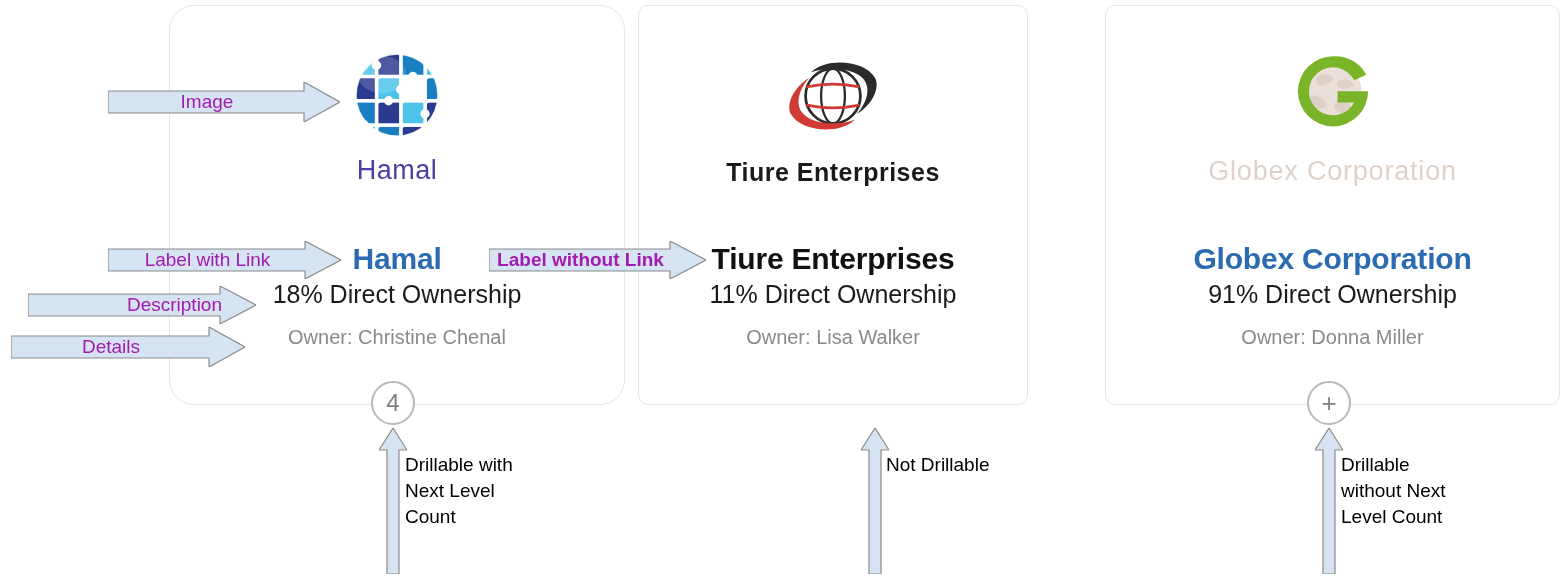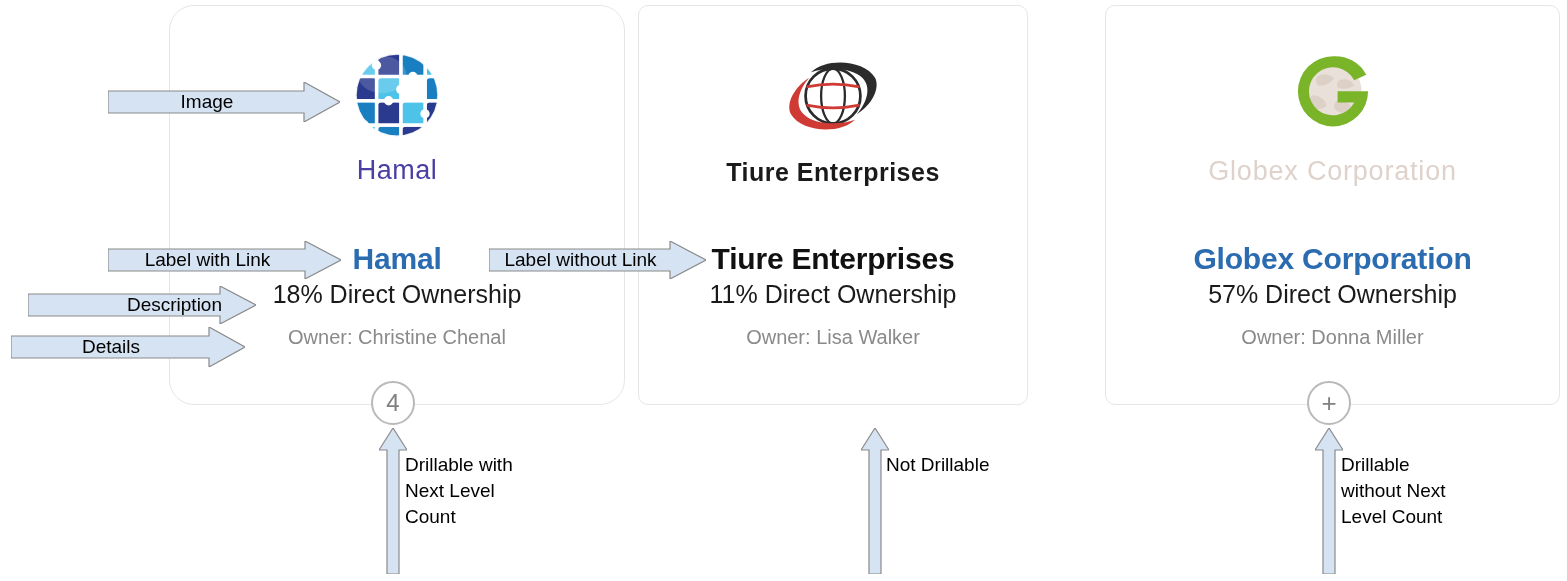--- a/index.html
+++ b/index.html
@@ -89,21 +89,21 @@
     position: absolute;
     display: flex;
     align-items: center;
     justify-content: center;
   }
   .h-arrow svg { position: absolute; inset: 0; width: 100%; height: 100%; }
   .h-arrow .lbl {
     position: relative;
     z-index: 2;
     font-size: 19px;
-    color: #000000;
+    color: #a21caf;
     white-space: nowrap;
     padding-right: 34px;
   }
 
   
   .v-arrow {
     position: absolute;
     width: 28px;
   }
   .v-arrow svg { width: 100%; height: 100%; display: block; }
@@ -251,21 +251,21 @@
           </g>
 
           <path d="M65 18 A38 38 0 1 0 65 94 A38 38 0 0 0 103 56 L70 56 L70 68 L88 68 A26 26 0 1 1 88 44 L101 38 A38 38 0 0 0 65 18 Z" fill="#7ab529"></path>
         </svg>
         <div class="logo-word-globex">Globex Corporation</div>
       </div>
     </div>
 
     <div class="card-text">
       <div class="card-title title-link">Globex Corporation</div>
-      <div class="card-desc">57% Direct Ownership</div>
+      <div class="card-desc">91% Direct Ownership</div>
       <div class="card-details">Owner: Donna Miller</div>
     </div>
   </div>
 
   <div class="drill-badge badge-3">
     <span class="badge-plus">+</span>
   </div>
 
   <div class="h-arrow" style="left:108px; top:82px; width:232px; height:40px;">
     <svg viewBox="0 0 232 40" preserveAspectRatio="none">
@@ -274,21 +274,21 @@
     <span class="lbl">Image</span>
   </div>
 
   <div class="h-arrow" style="left:108px; top:241px; width:233px; height:38px;">
     <svg viewBox="0 0 233 38" preserveAspectRatio="none">
       <polygon points="0,8 197,8 197,0 233,19 197,38 197,30 0,30" fill="#d6e3f2" stroke="#8a8a8a" stroke-width="1.2"></polygon>
     </svg>
     <span class="lbl">Label with Link</span>
   </div>
 
-  <div class="h-arrow" style="left:489px; top:241px; width:217px; height:38px;">
+  <div class="h-arrow" style="left:489px; top:241px; width:217px; height:38px;font-weight:bold;">
     <svg viewBox="0 0 217 38" preserveAspectRatio="none">
       <polygon points="0,8 181,8 181,0 217,19 181,38 181,30 0,30" fill="#d6e3f2" stroke="#8a8a8a" stroke-width="1.2"></polygon>
     </svg>
     <span class="lbl">Label without Link</span>
   </div>
 
   <div class="h-arrow" style="left:28px; top:286px; width:228px; height:38px;justify-content:flex-end;">
     <svg viewBox="0 0 228 38" preserveAspectRatio="none">
       <polygon points="0,8 192,8 192,0 228,19 192,38 192,30 0,30" fill="#d6e3f2" stroke="#8a8a8a" stroke-width="1.2"></polygon>
     </svg>

